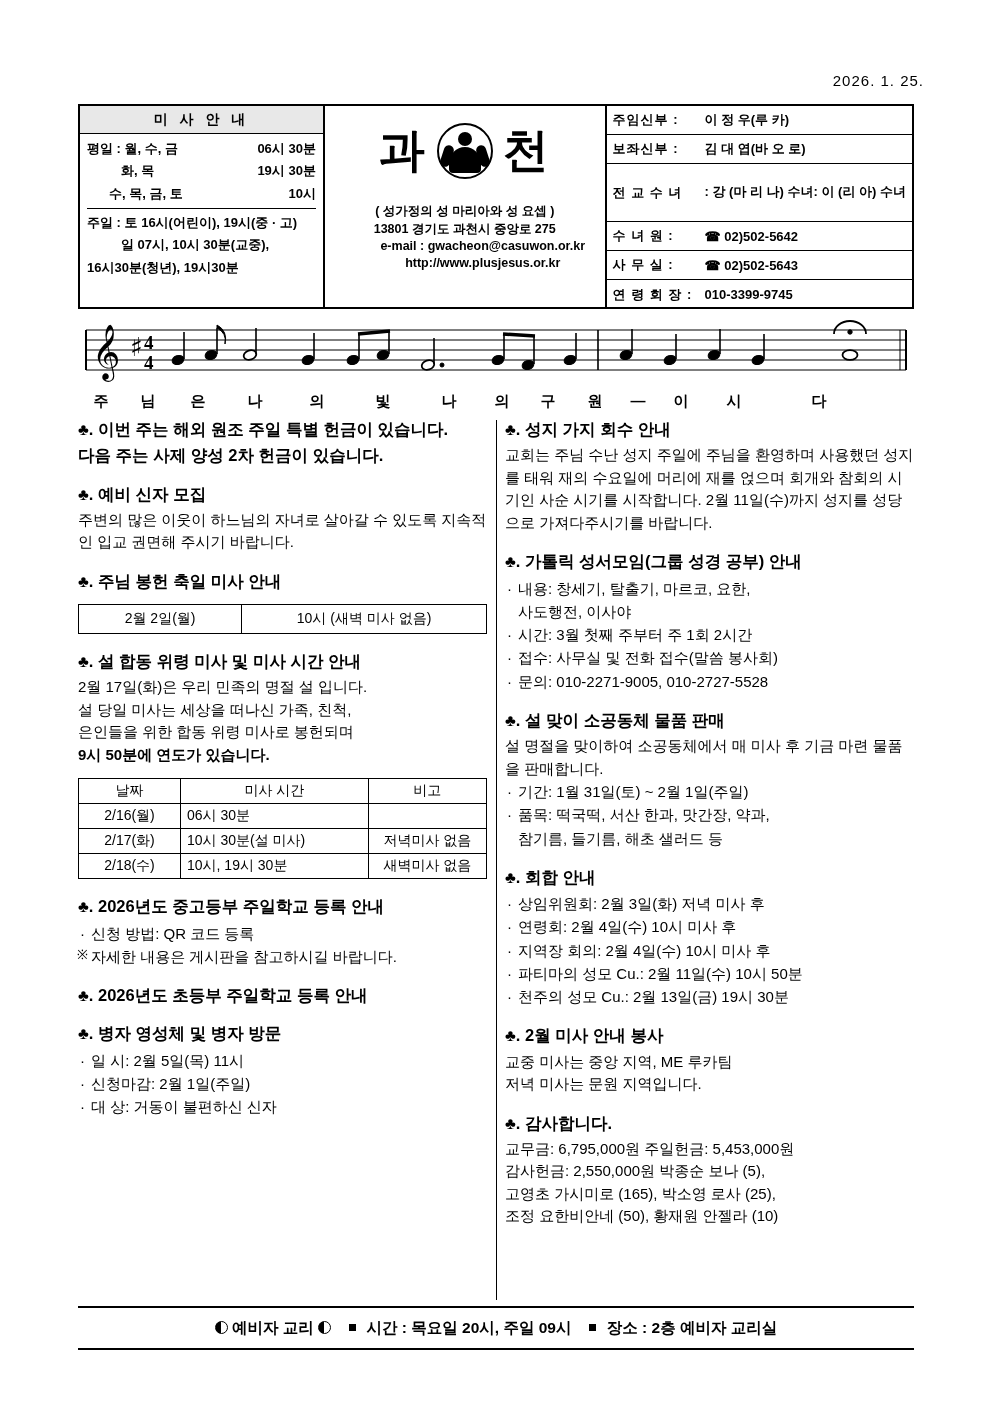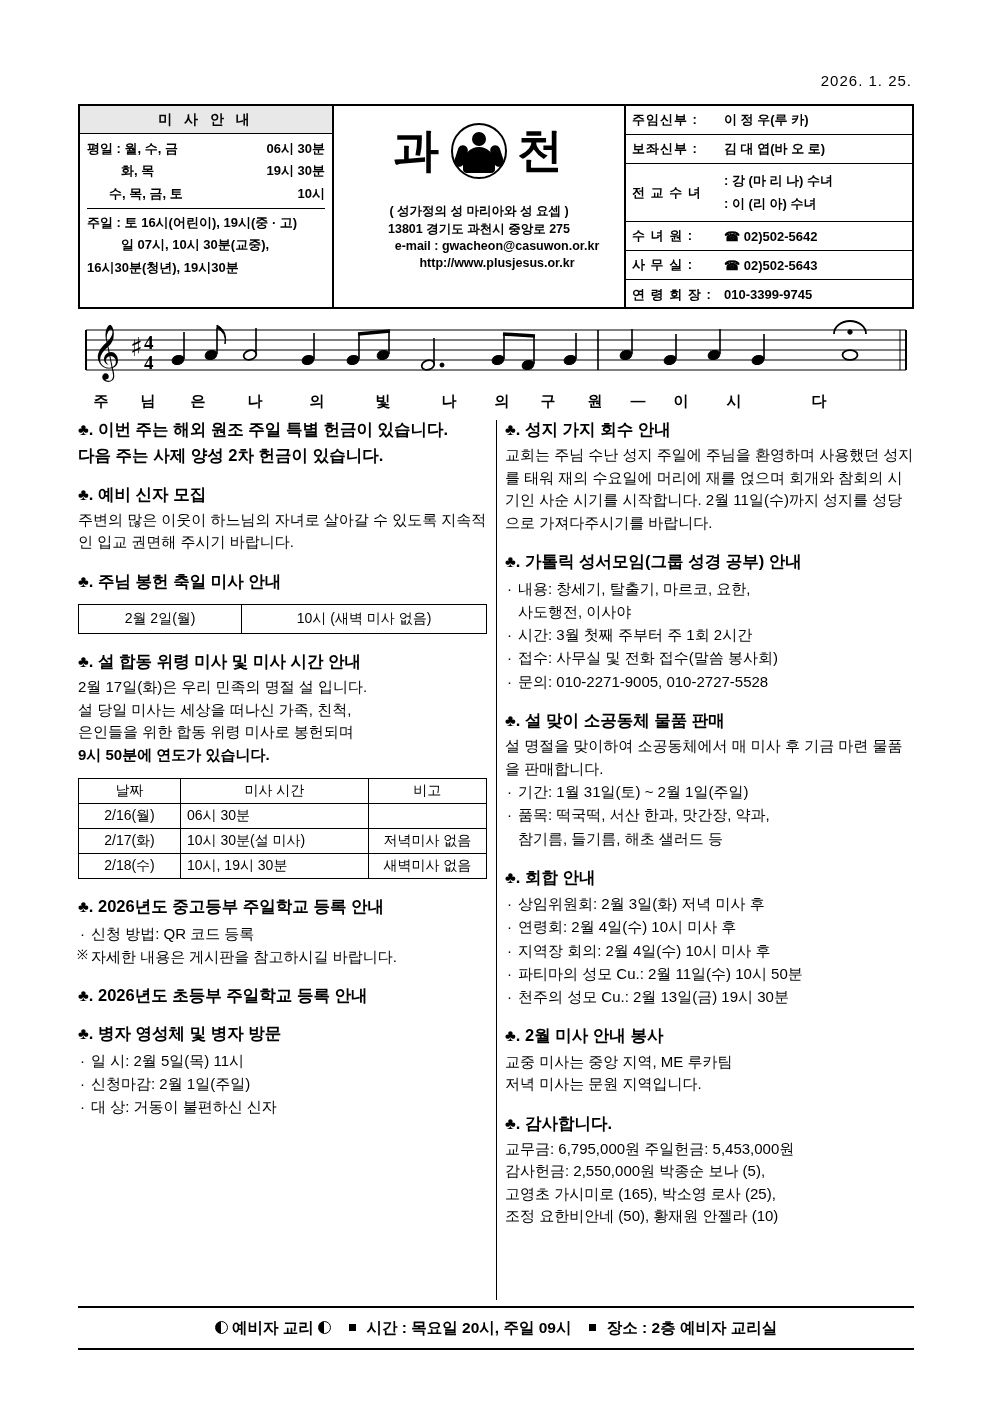--- a/index.html
+++ b/index.html
@@ -13,21 +13,21 @@
     color: #000;
     position: relative;
   }
   .page {
     position: relative;
     width: 992px; height: 1403px;
     padding: 0;
   }
   .date-line {
     position: absolute;
-    top: 72px; right: 80px;
+    top: 72px; right: 68px;
     font-size: 15px;
     letter-spacing: 1px;
   }
   
   .header {
     position: absolute;
     top: 104px; left: 78px;
     width: 836px; height: 205px;
     border: 2px solid #000;
     display: flex;
@@ -148,21 +148,21 @@
     align-items: center;
     border-bottom: 1.5px solid #000;
     height: 29px;
     padding: 0 6px;
     white-space: nowrap;
   }
   .hr-row:last-child { border-bottom: none; }
   .hr-row.tall { height: 58px; }
   .hr-row .k { width: 92px; letter-spacing: 1px;}
   .hr-row .v { flex: 1; }
-  .hr-two { display: flex; flex-direction: column; justify-content: center; flex:1; line-height: 1.75;}
+  .hr-two { display: flex; flex-direction: row; justify-content: center; flex:1; line-height: 1.75;}
 
   
   .staff-wrap {
     position: absolute;
     top: 316px; left: 78px;
     width: 836px; height: 100px;
   }
   .staff-svg { display: block; }
   .lyrics {
     position: absolute;

